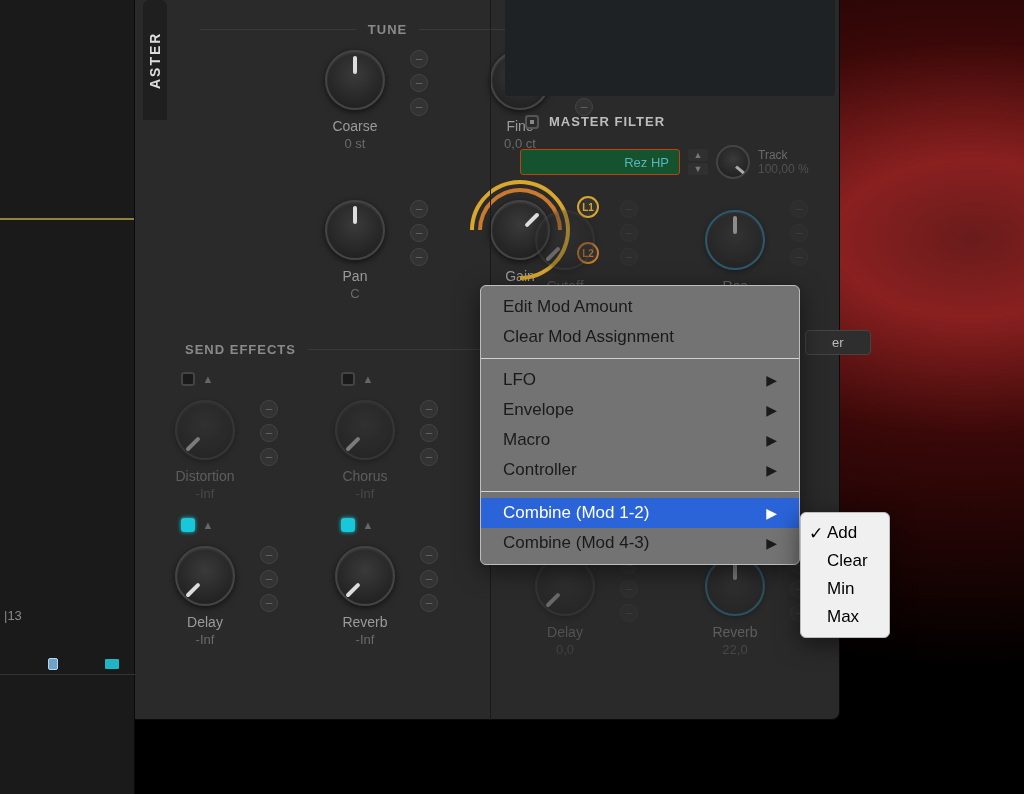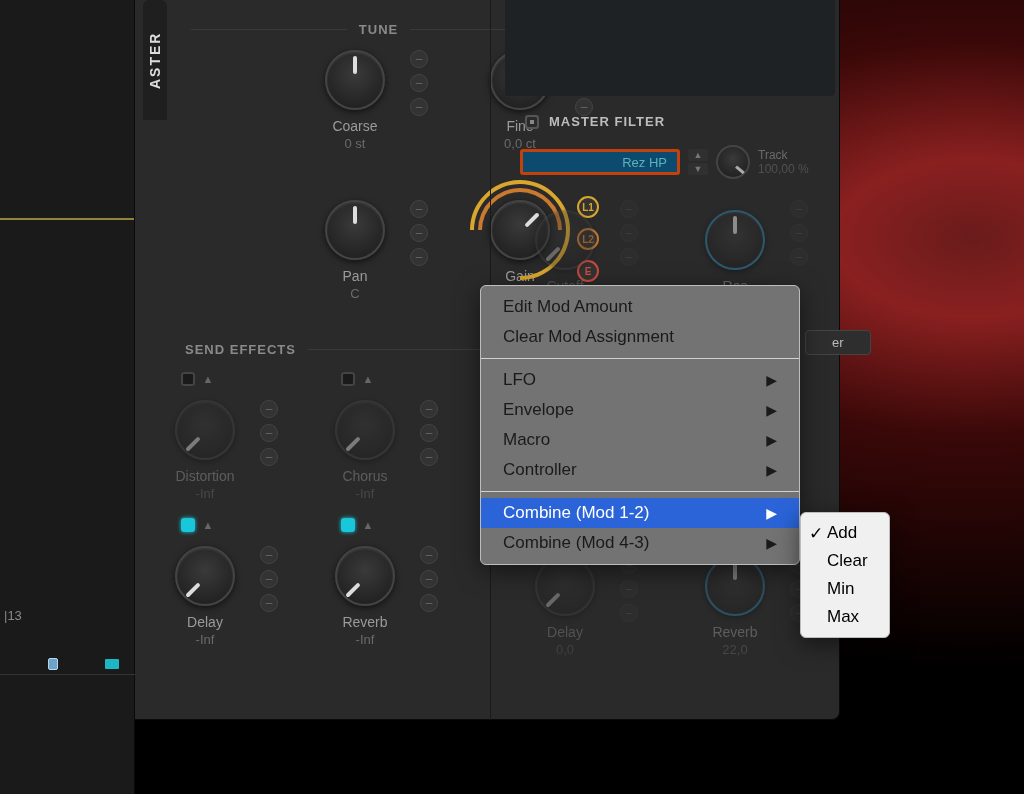--- a/index.html
+++ b/index.html
@@ -64,21 +64,21 @@
   .section-label {
     color: #8a8a8a; font-size: 13px; font-weight: bold;
     letter-spacing: 1px;
   }
   .divider-line {
     flex: 1; height: 1px; background: #3a3a3a;
   }
   .section-header {
     display: flex; align-items: center; gap: 12px;
   }
-  .tune-header { position: absolute; top: 22px; left: 56px; width: 375px; }
+  .tune-header { position: absolute; top: 22px; left: 65px; width: 375px; }
   .send-header { position: absolute; top: 342px; left: 50px; width: 395px; }
   .knob-group {
     position: absolute;
     display: flex; flex-direction: column; align-items: center;
   }
   .knob {
     width: 60px; height: 60px;
     border-radius: 50%;
     background: radial-gradient(circle at 50% 40%, #3a3a3a, #1a1a1a);
     border: 2px solid #444;
@@ -144,21 +144,21 @@
   .mf-header {
     display: flex; align-items: center; gap: 10px; padding-left: 20px;
   }
   .mf-led {
     width: 14px; height: 14px; border-radius: 3px;
     background: #1a1a1a; border: 2px solid #555;
   }
   .mf-led.inner { box-shadow: inset 0 0 0 3px #2a2a2a, inset 0 0 0 5px #888; }
   .filter-type {
     width: 160px; height: 26px;
-    background: #0c4a6e; border: 3px solid #c2410c; border-radius: 3px;
+    background: #14532d; border: 1px solid #c2410c; border-radius: 3px;
     color: #5ab4ba; font-size: 13px;
     display: flex; align-items: center; justify-content: flex-end; padding: 0 10px;
   }
   .stepper {
     display: flex; flex-direction: column; gap: 2px;
   }
   .stepper .btn {
     width: 20px; height: 12px; background: #303030; border-radius: 2px;
     color: #777; font-size: 9px;
     display: flex; align-items: center; justify-content: center;
@@ -282,21 +282,21 @@
 
   <div class="knob-group" style="top:200px; left:355px;">
     <div style="position:relative;">
       <div class="knob-ring gain-ring1"></div>
       <div class="knob-ring gain-ring2"></div>
       <div class="knob rot-45"></div>
     </div>
     <div class="knob-label">Gain</div>
     <div class="knob-value">0,0</div>
   </div>
-  <div class="mod-dots" style="top:196px; left:442px; gap:10px;">
+  <div class="mod-dots" style="top:196px; left:442px; gap:24px;">
     <div class="lfo-badge lfo-l1">L1</div>
     <div class="lfo-badge lfo-l2">L2</div>
     <div class="lfo-badge lfo-e">E</div>
   </div>
 
   <div class="send-header section-header">
     <div class="section-label">SEND EFFECTS</div>
     <div class="divider-line"></div>
   </div>
 

